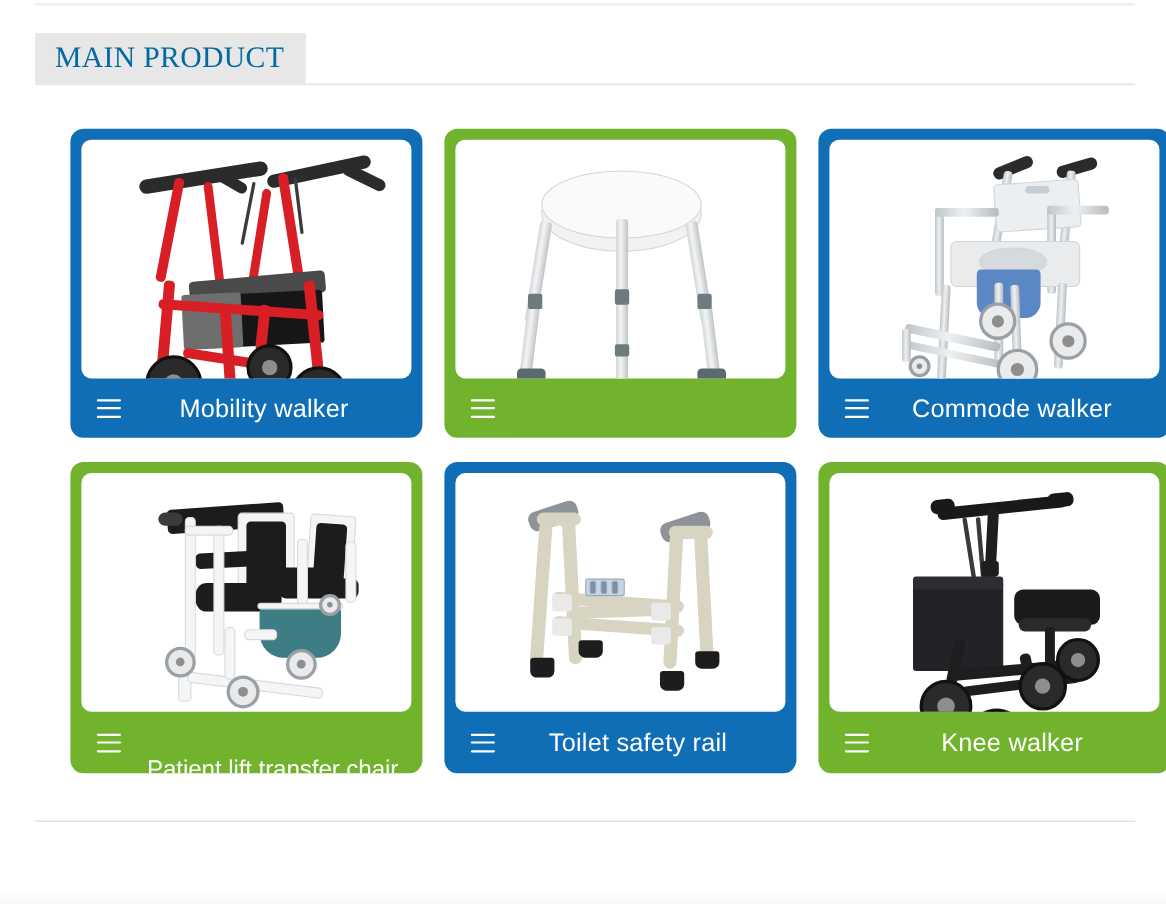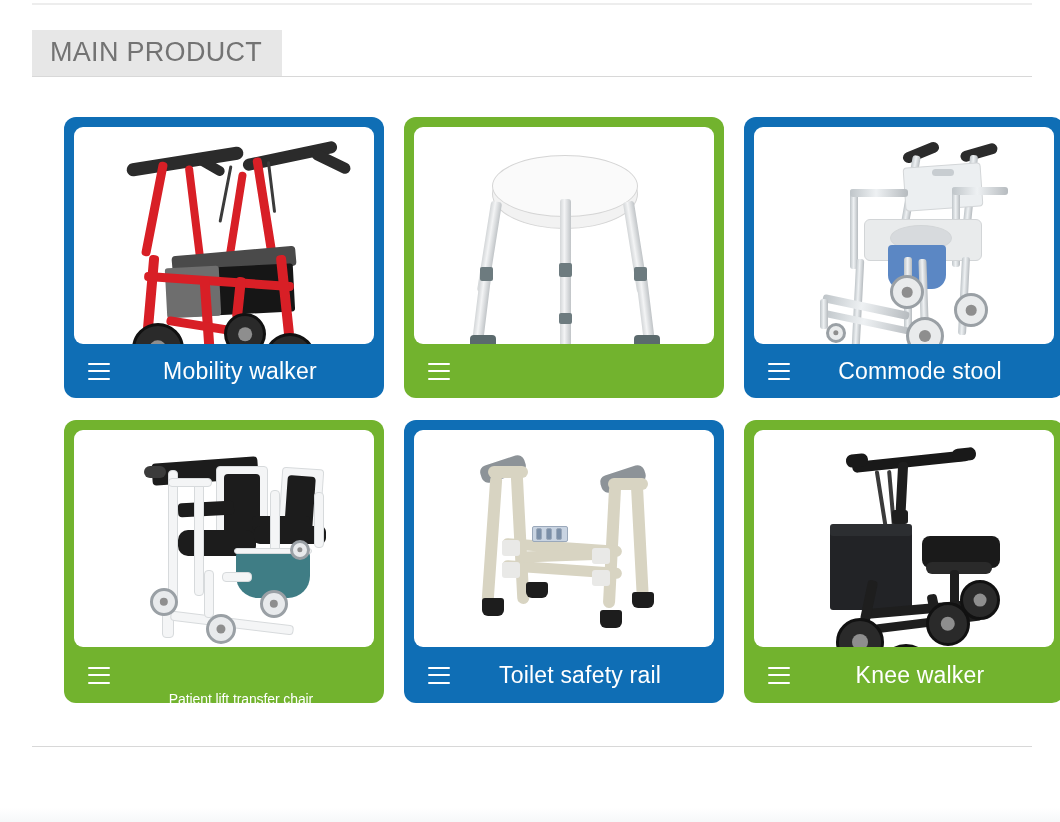--- a/index.html
+++ b/index.html
@@ -38,25 +38,25 @@
     left: 32px;
     right: 28px;
   }
   .section-header .title-box {
     display: inline-block;
     background: #e7e7e7;
     padding: 7px 20px 8px 18px;
     box-sizing: border-box;
   }
   .section-header .title-text {
-    font-family: Liberation Sans, sans-serif;
+    font-family: Liberation Serif, serif;
     font-size: 27px;
     font-weight: 400;
     letter-spacing: 0.3px;
-    color: #737373;
+    color: #0369a1;
     line-height: 31px;
     white-space: nowrap;
   }
   .section-header .rule {
     height: 1px;
     background: #d8d8d8;
     width: 100%;
     margin-top: 0px;
   }
 
@@ -128,21 +128,21 @@
     flex: 1 1 auto;
     color: #ffffff;
     font-family: "Liberation Sans", sans-serif;
     font-size: 23px;
     font-weight: 400;
     text-align: center;
     white-space: nowrap;
     letter-spacing: 0.2px;
     padding-right: 6px;
   }
-  .card-title.tight { font-size: 14px; letter-spacing: -0.1px; text-align: center; padding-left: 2px; margin-top: 48px; }
+  .card-title.tight { font-size: 22px; letter-spacing: -0.1px; text-align: right; padding-left: 2px; margin-top: 48px; }
 
   
   .art { position: absolute; inset: 0; }
   .wheel {
     position: absolute;
     border-radius: 50%;
     background: #2a2a2a;
     border: 3px solid #111;
     box-sizing: border-box;
   }
@@ -346,21 +346,21 @@
           <div class="wheel" style="left:152px;top:190px;width:38px;height:38px;background:#e9ebec;border-color:#9aa0a5;"></div>
           <div class="wheel" style="left:72px;top:196px;width:20px;height:20px;background:#e9ebec;border-color:#9aa0a5;"></div>
         </div>
       </div>
       <div class="card-label">
         <span class="ham-icon">
             <i></i>
             <i></i>
             <i></i>
           </span>
-        <span class="card-title">Commode stool</span>
+        <span class="card-title">Commode walker</span>
       </div>
     </div>
 
     <div class="card green row2">
       <div class="card-image">
         <div class="art lift">
 
           <div class="pad" style="left:78px;top:30px;width:106px;height:22px;transform:rotate(-4deg);"></div>
           <div class="padlight" style="left:70px;top:36px;width:22px;height:12px;border-radius:6px;"></div>
 

